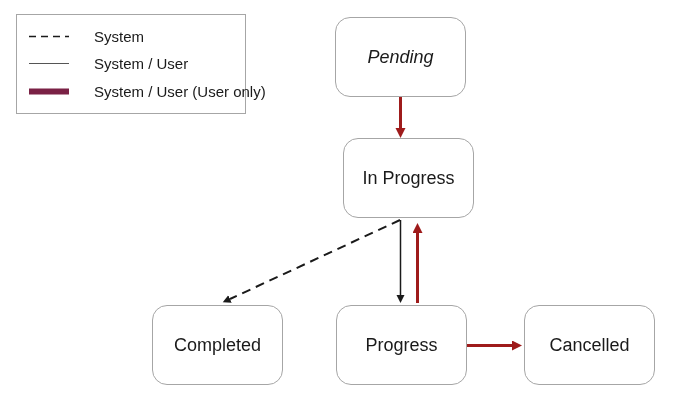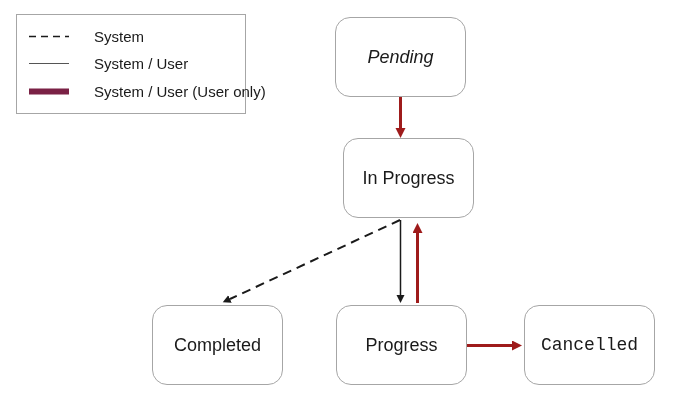--- a/index.html
+++ b/index.html
@@ -22,21 +22,21 @@
 
   
   .node{position:absolute;width:131px;height:80px;background:#ffffff;
     border:1px solid var(--node-border);border-radius:15px;
     display:flex;align-items:center;justify-content:center;
     font-size:18px;color:#1a1a1a;z-index:2;}
   #node-pending   {left:335px;top:17px;font-style:italic;}
   #node-inprogress{left:336px;top:138px;margin-left:7px;}
   #node-completed {left:152px;top:305px;justify-content:center;}
   #node-stopped   {left:336px;top:305px;}
-  #node-cancelled {left:524px;top:305px;font-family:Liberation Mono, monospace;}
+  #node-cancelled {left:524px;top:305px;}
 
   
   .legend{position:absolute;left:16px;top:14px;width:230px;height:100px;
     background:#ffffff;border:1px solid var(--node-border);z-index:2;
     display:flex;flex-direction:column;justify-content:space-around;
     padding:8px 0 8px 12px;}
   .legend-row{display:flex;align-items:center;gap:25px;}
   .legend-swatch{width:40px;height:9px;flex:0 0 40px;}
   .legend-label{font-size:15px;color:#1a1a1a;white-space:nowrap;}
 </style>

